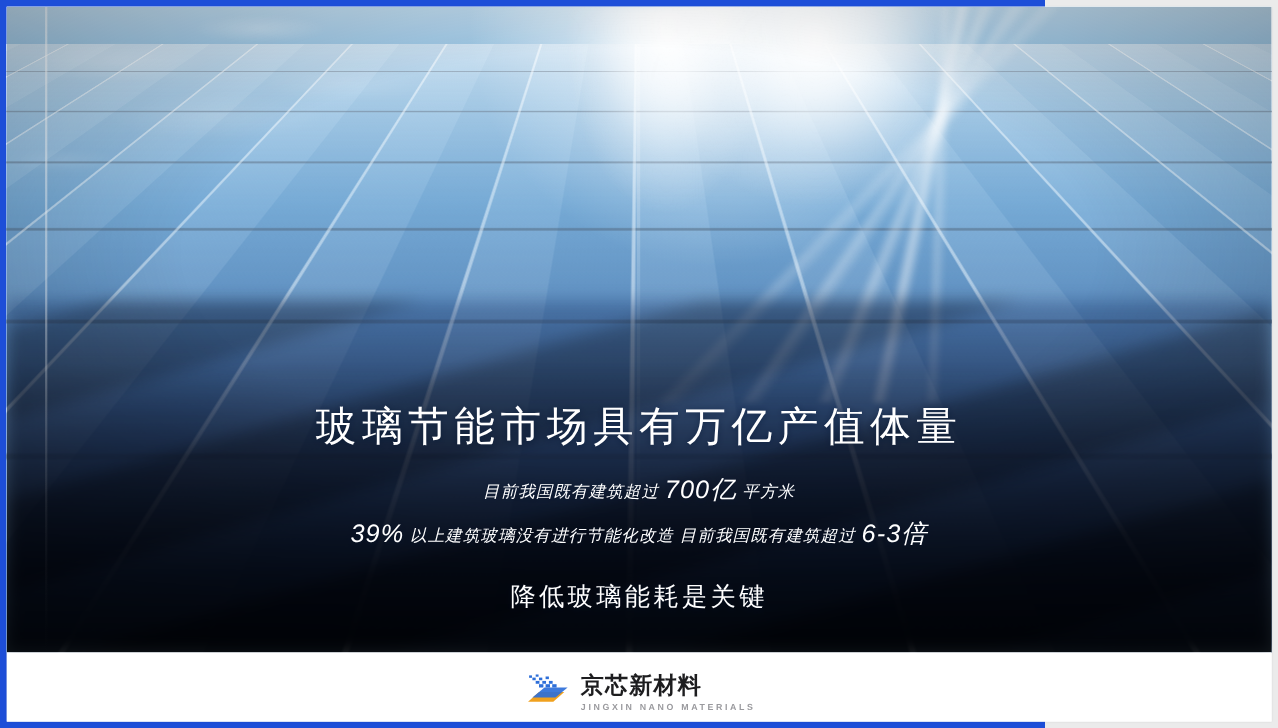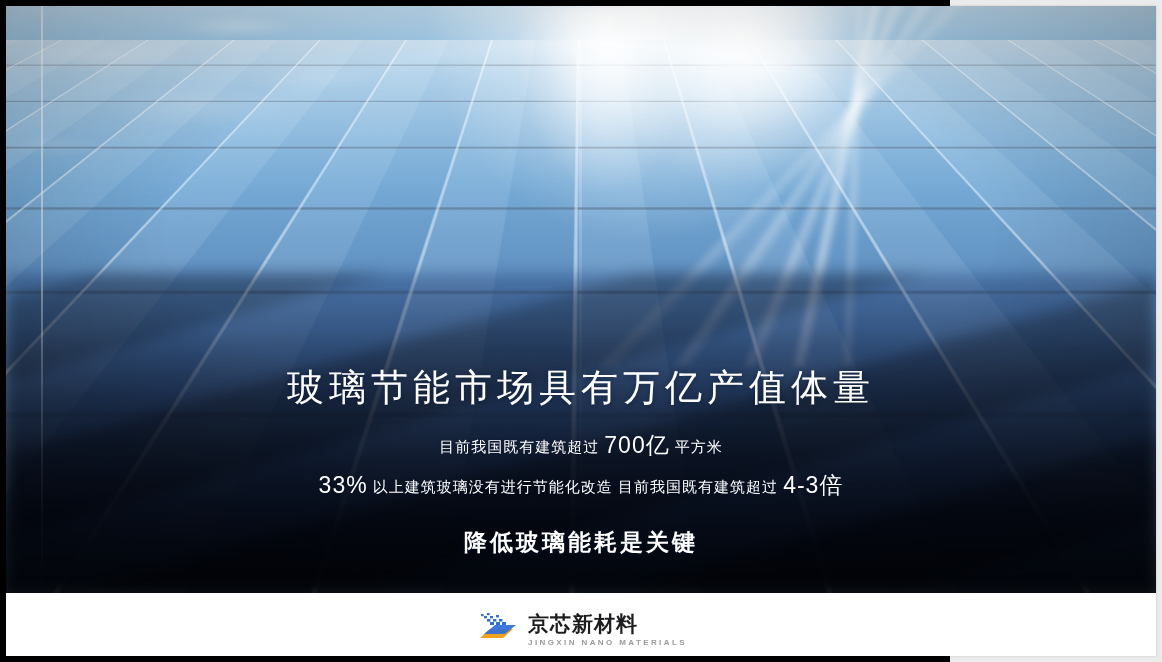--- a/index.html
+++ b/index.html
@@ -3,21 +3,21 @@
 <meta charset="utf-8">
 <style>
   html,body{margin:0;padding:0;}
   body{
     width:1162px;height:662px;overflow:hidden;
     background:#ebebeb;
     font-family:"Liberation Sans","DejaVu Sans",sans-serif;
   }
   .page{
     position:relative;width:950px;height:662px;
-    background:#000000;
+    background:#1d4ed8;
     box-sizing:border-box;
   }
   
   .slide{
     position:absolute;left:6px;top:6px;width:1150px;height:650px;
     background:#ffffff;overflow:hidden;
     box-shadow:0 0 2px rgba(0,0,0,.18);
   }
   
   .photo{
@@ -107,24 +107,25 @@
     text-align:center;color:#ffffff;
     text-shadow:0 1px 6px rgba(0,20,50,.55);
   }
   .headline{
     font-size:37px;letter-spacing:5px;font-weight:400;line-height:1.2;
     margin:0 0 18px 0;
   }
   .subline{
     font-size:15px;line-height:1.55;letter-spacing:1px;margin:0 0 4px 0;
     white-space:nowrap;
+    font-style:italic;
   }
   .big{font-size:23px;letter-spacing:1px;font-weight:300;vertical-align:-1px;}
   .closing{
-    margin-top:23px;font-size:23px;font-weight:bold;letter-spacing:3px;
+    margin-top:23px;font-size:23px;font-weight:normal;letter-spacing:3px;
   }
   
   .footer{
     position:absolute;left:0;top:587px;width:1150px;height:63px;
     background:#ffffff;
     display:flex;align-items:center;justify-content:center;
   }
   .logo{display:flex;align-items:center;gap:11px;margin-top:12px;}
   .logo-mark{width:42px;height:34px;display:block;}
   .logo-text{display:flex;flex-direction:column;justify-content:center;}
@@ -162,23 +163,23 @@
       <h1 class="headline">玻璃节能市场具有万亿产值体量</h1>
 
       <p class="subline">
         <span>目前我国既有建筑超过</span>
         <span class="big">700亿</span>
         <span>平方米</span>
       </p>
 
 
       <p class="subline">
-        <span class="big">33%</span>
+        <span class="big">39%</span>
         <span>以上建筑玻璃没有进行节能化改造 目前我国既有建筑超过</span>
-        <span class="big">4-3倍</span>
+        <span class="big">6-3倍</span>
       </p>
 
       <p class="closing">降低玻璃能耗是关键</p>
     </div>
 
     <div class="footer">
       <div class="logo">
         <svg class="logo-mark" viewBox="0 0 42 34">
           <polygon points="5,25 15,16 38,16 28,25" fill="#F0A11E"></polygon>
           <polygon points="9,21 20,12 41,12 30,21" fill="#2E6FD9" opacity="0.92"></polygon>

